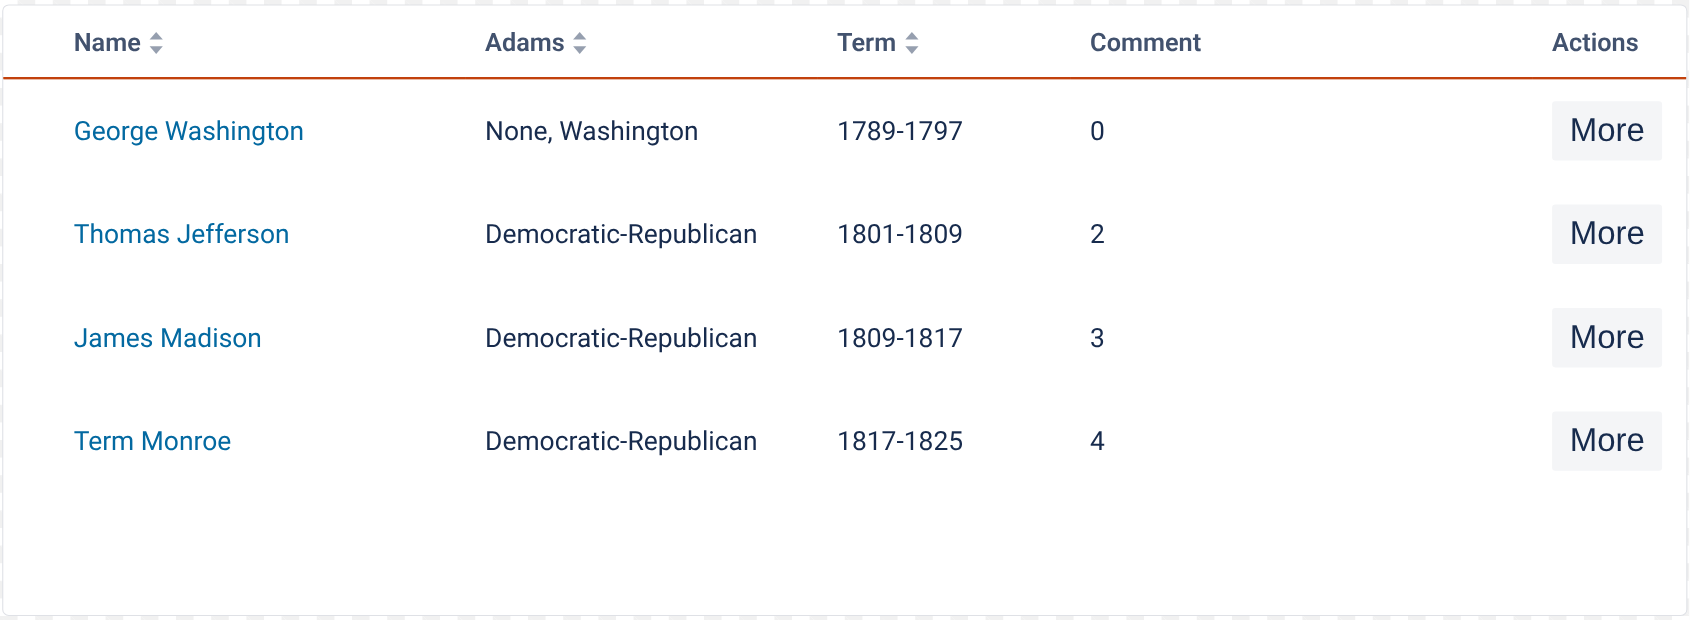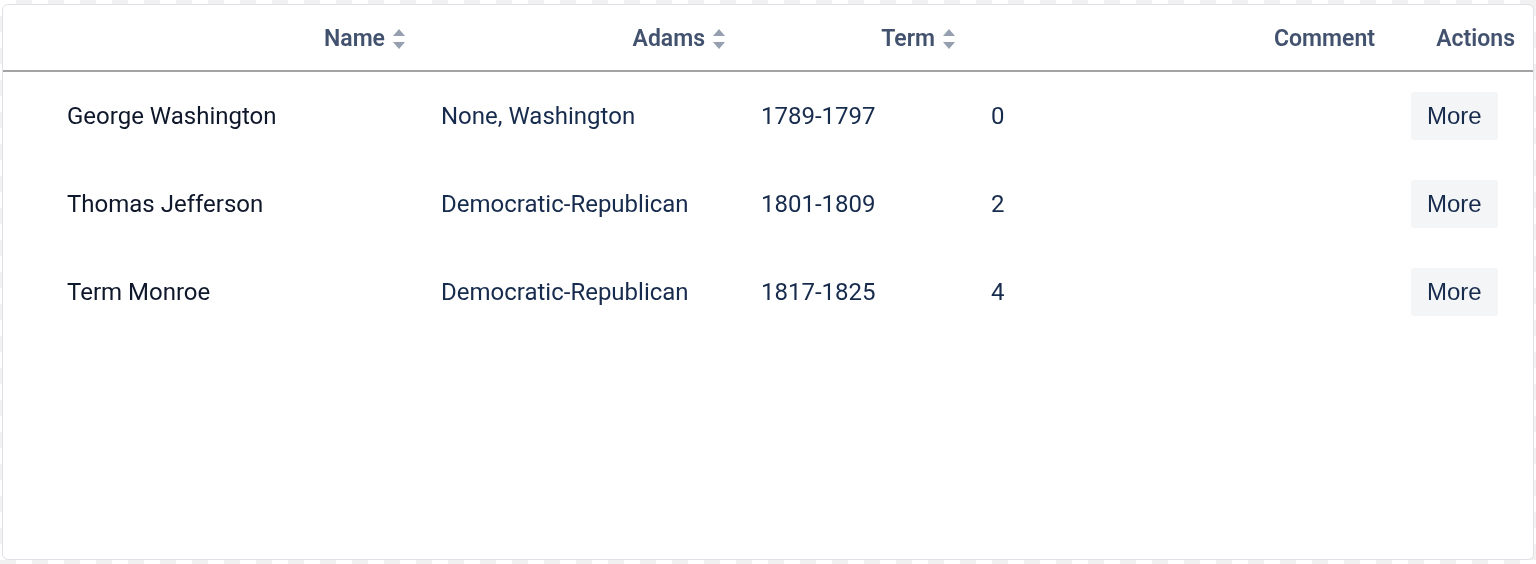--- a/index.html
+++ b/index.html
@@ -30,55 +30,55 @@
     width: 1532px;
     height: 556px;
     overflow: hidden;
   }
   table {
     width: 100%;
     border-collapse: collapse;
     table-layout: fixed;
   }
   thead th {
-    text-align: right;
+    text-align: left;
     font-weight: 600;
     color: #42526e;
     font-size: 23px;
     padding: 20px 18px 18px 18px;
-    border-bottom: 2px solid #a3a3a3;
+    border-bottom: 2px solid #c2410c;
     vertical-align: middle;
     white-space: nowrap;
   }
   thead th:first-child { padding-left: 64px; }
   tbody td {
     font-size: 24px;
     color: #172b4d;
     padding: 20px 18px;
     vertical-align: middle;
     line-height: 1.35;
   }
   tbody td:first-child { padding-left: 64px; }
   tbody tr.highlight { background: #deebff; }
   .col-name   { width: 420px; }
   .col-party  { width: 320px; }
   .col-term   { width: 230px; }
   .col-comment{ width: 420px; }
   .col-actions{ width: 140px; }
   .name-link {
-    color: #0f172a;
+    color: #0369a1;
     text-decoration: none;
     cursor: pointer;
   }
   .more-btn {
     background: #f4f5f7;
     border: none;
     border-radius: 3px;
     color: #172b4d;
-    font-size: 24px;
+    font-size: 30px;
     font-weight: 500;
     padding: 10px 16px;
     cursor: pointer;
     white-space: nowrap;
   }
   .sort-header {
     display: inline-flex;
     align-items: center;
     gap: 8px;
     cursor: pointer;
@@ -158,20 +158,27 @@
             <td><button class="more-btn">More</button></td>
           </tr>
           <tr>
             <td><a class="name-link">Thomas Jefferson</a></td>
             <td>Democratic-Republican</td>
             <td>1801-1809</td>
             <td>2</td>
             <td><button class="more-btn">More</button></td>
           </tr>
           <tr>
+            <td><a class="name-link">James Madison</a></td>
+            <td>Democratic-Republican</td>
+            <td>1809-1817</td>
+            <td>3</td>
+            <td><button class="more-btn">More</button></td>
+          </tr>
+          <tr>
             <td><a class="name-link">Term Monroe</a></td>
             <td>Democratic-Republican</td>
             <td>1817-1825</td>
             <td>4</td>
             <td><button class="more-btn">More</button></td>
           </tr>
         </tbody>
     </table>
   </div>
 </div>

